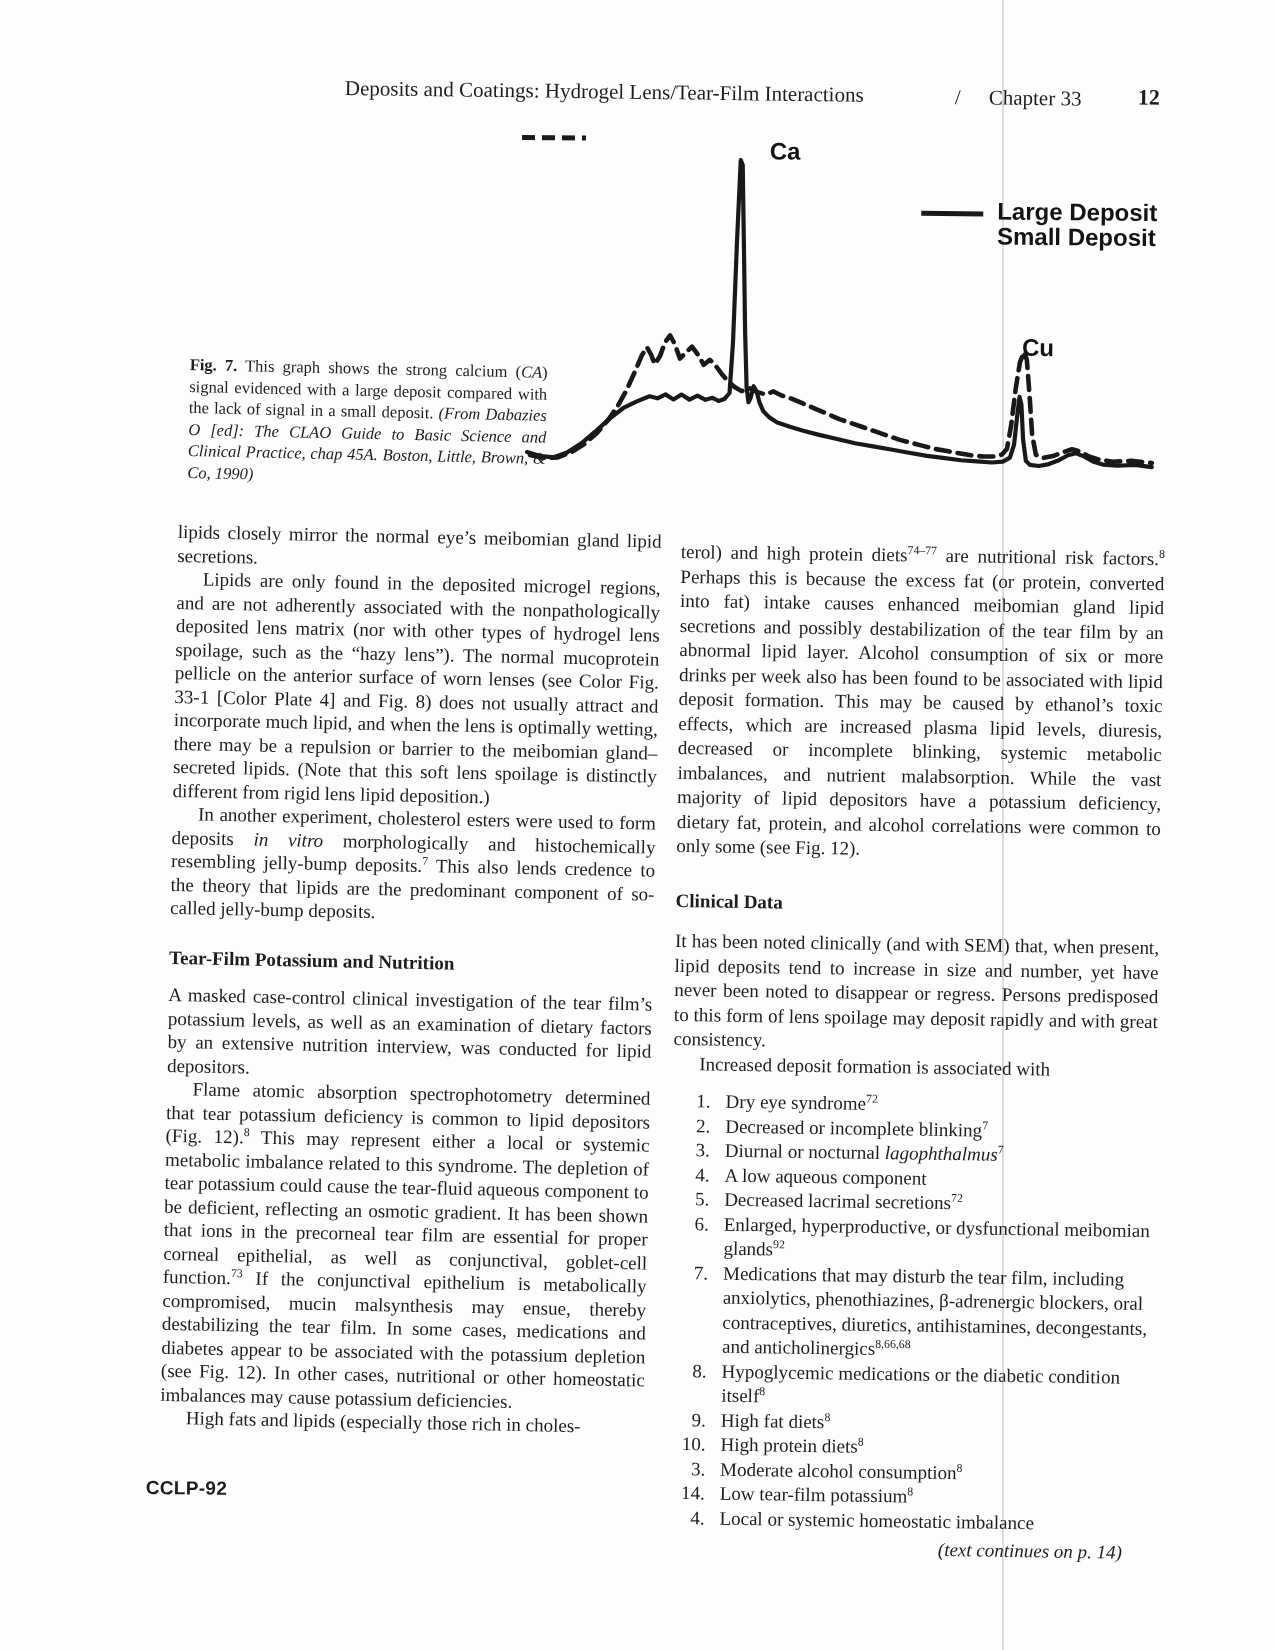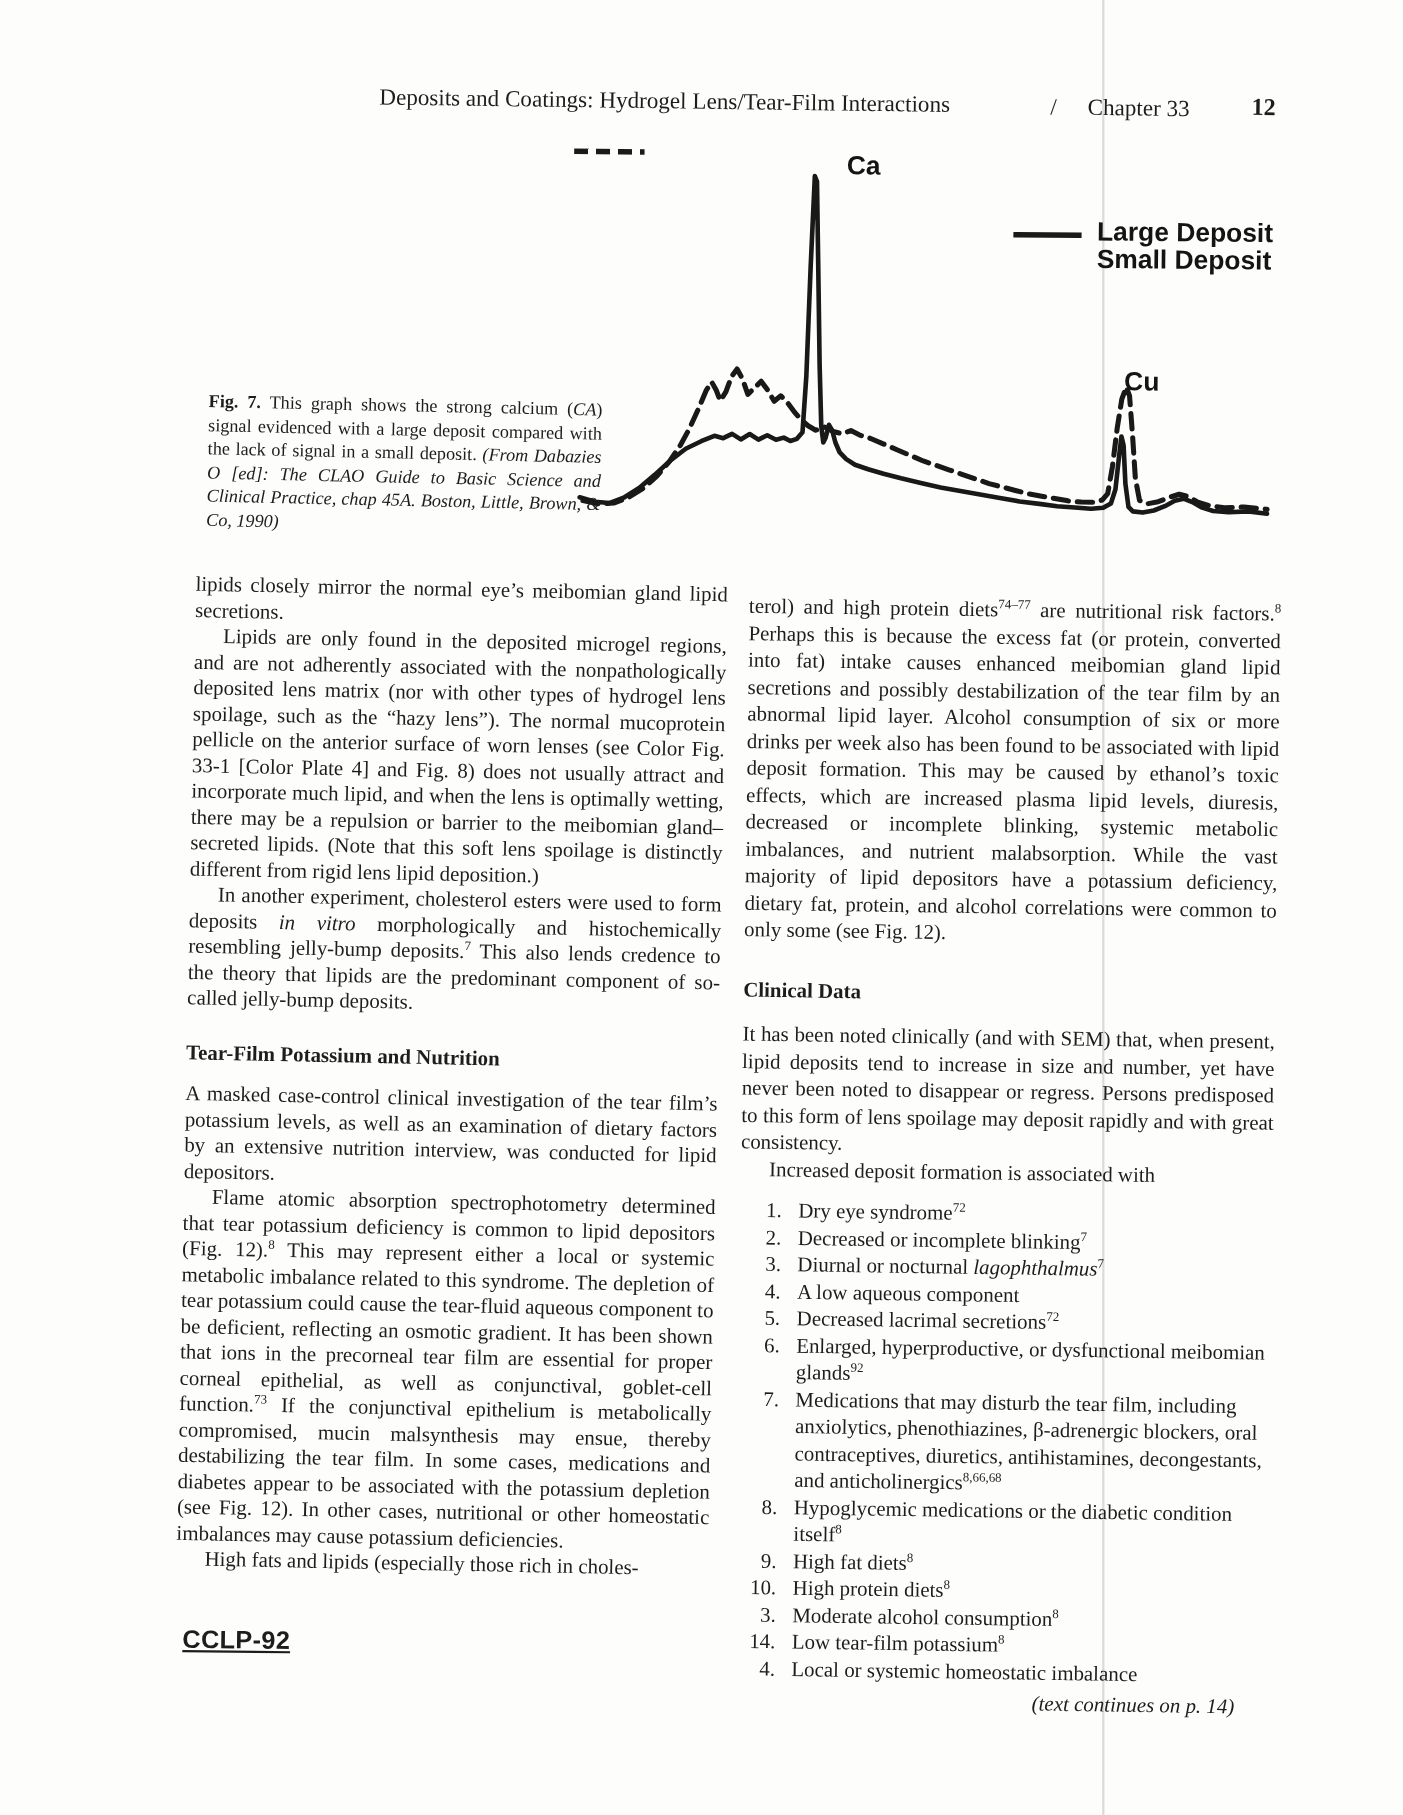--- a/index.html
+++ b/index.html
@@ -57,23 +57,23 @@
 
   
   #risk-list{margin-top:13px;text-align:left;}
   .li{display:flex;}
   .num{flex:0 0 38px;text-align:right;}
   .li-text{flex:1;margin-left:15px;}
 
   .cont-note{text-align:right;font-style:italic;margin-top:4px;padding-right:28px;}
 
   
-  #footer{left:166px;top:1477px;font-family:"Liberation Sans","DejaVu Sans",sans-serif;
-          font-weight:bold;font-size:23px;letter-spacing:.3px;
-          transform:rotate(0.6deg);transform-origin:0 0;z-index:2;text-decoration:underline;}
+  #footer{left:146px;top:1477px;font-family:"Liberation Sans","DejaVu Sans",sans-serif;
+          font-weight:bold;font-size:19px;letter-spacing:.3px;
+          transform:rotate(0.6deg);transform-origin:0 0;z-index:2;}
 </style>
 </head>
 <body>
 
 <div id="fold"></div>
 
 <div id="header" class="abs">
   <span class="h-title">Deposits and Coatings: Hydrogel Lens/Tear-Film Interactions</span>
   <span class="h-slash">/</span>
   <span class="h-chapter">Chapter 33</span>

